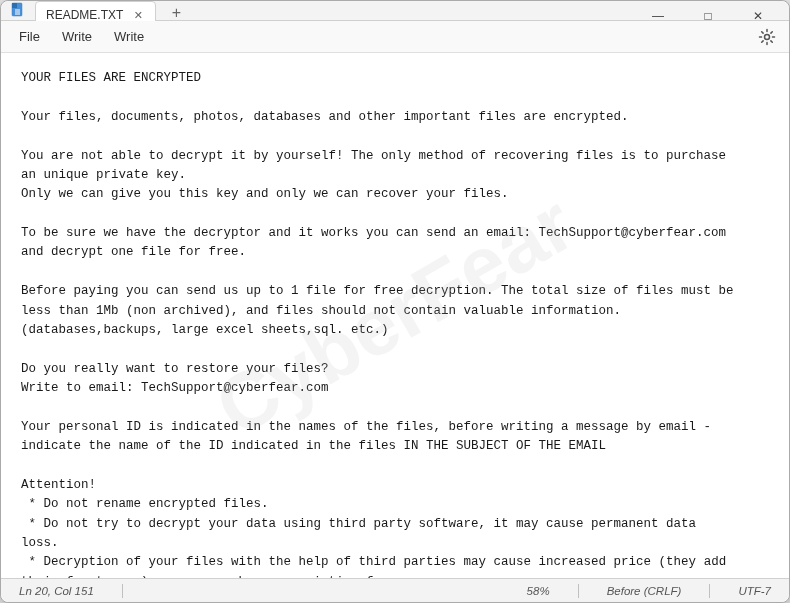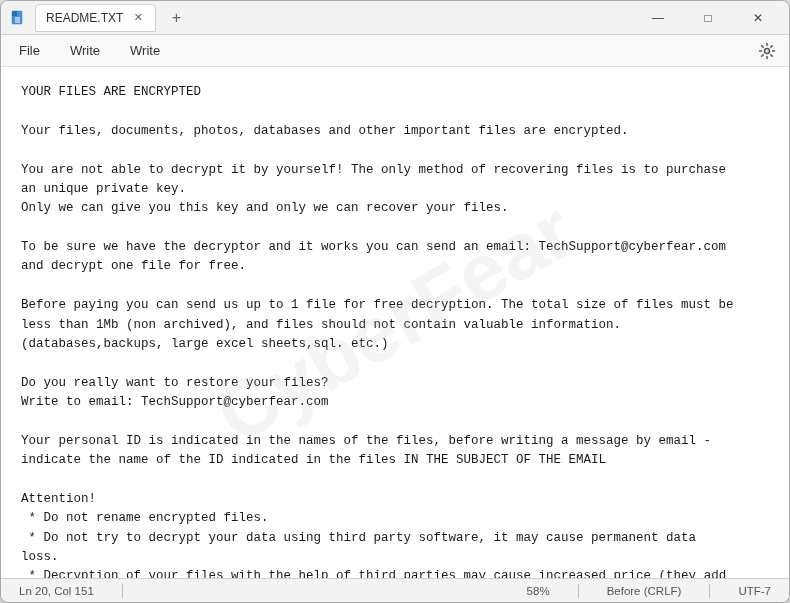--- a/index.html
+++ b/index.html
@@ -28,22 +28,22 @@
       display: flex;
       flex-direction: column;
       box-shadow: 0 4px 16px rgba(0,0,0,0.3);
       overflow: hidden;
     }
 
     .title-bar {
       background: #f3f3f3;
       border-bottom: 1px solid #d0d0d0;
       display: flex;
-      align-items: center;
-      height: 34px;
+      align-items: flex-start;
+      height: 20px;
       padding: 0 8px;
       gap: 8px;
       border-radius: 8px 8px 0 0;
     }
 
     .title-bar-icon {
       width: 18px;
       height: 18px;
       display: flex;
       align-items: center;
@@ -120,21 +120,21 @@
       border-bottom: 1px solid #e0e0e0;
       display: flex;
       align-items: center;
       height: 32px;
       padding: 0 8px;
       justify-content: space-between;
     }
 
     .menu-items {
       display: flex;
-      gap: 10px;
+      gap: 2px;
     }
 
     .menu-item {
       padding: 4px 10px;
       font-size: 13px;
       color: #333;
       cursor: pointer;
       border-radius: 3px;
     }
 
@@ -185,20 +185,21 @@
       background: #f3f3f3;
       border-top: 1px solid #d0d0d0;
       display: flex;
       align-items: center;
       height: 24px;
       padding: 0 10px;
       gap: 20px;
       font-size: 11.5px;
       color: #555;
       border-radius: 0 0 8px 8px;
+      font-style: italic;
     }
 
     .status-section {
       padding: 0 8px;
     }
 
     .status-divider {
       width: 1px;
       height: 14px;
       background: #c0c0c0;

